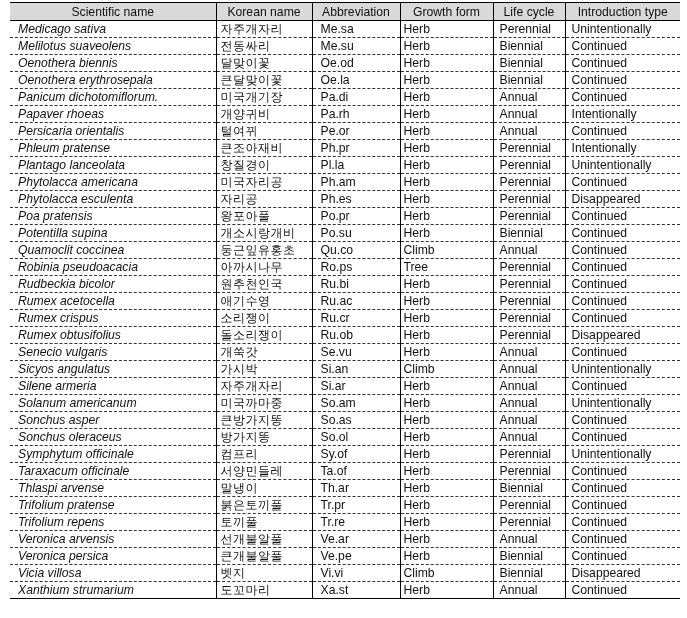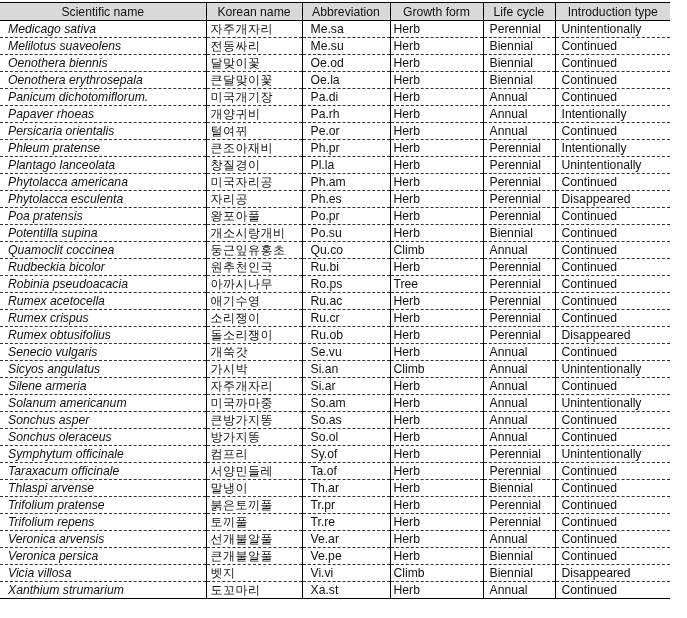--- a/index.html
+++ b/index.html
@@ -1,19 +1,19 @@
 <!DOCTYPE html>
 <html><head>
 <meta charset="utf-8">
 <style>
   html, body { margin: 0; padding: 0; background: #ffffff; }
   body { width: 687px; height: 618px; position: relative; overflow: hidden;
          font-family: "Liberation Sans", "DejaVu Sans", sans-serif; color: #111; }
   table.species {
-    position: absolute; left: 0; top: 2px;
+    position: absolute; left: 10px; top: 2px;
     border-collapse: collapse; table-layout: fixed;
     width: 670px; font-size: 12.2px;
   }
   table.species col.c0 { width: 206px; }
   table.species col.c1 { width: 96px; }
   table.species col.c2 { width: 88px; }
   table.species col.c3 { width: 93px; }
   table.species col.c4 { width: 72px; }
   table.species col.c5 { width: 115px; }
   thead tr { background: #d9d9d9; height: 18px; }
@@ -166,36 +166,36 @@
       </tr>
       <tr>
         <td class="sci">Quamoclit coccinea</td>
         <td class="kor">둥근잎유홍초</td>
         <td class="abbr">Qu.co</td>
         <td class="growth">Climb</td>
         <td class="life">Annual</td>
         <td class="intro">Continued</td>
       </tr>
       <tr>
-        <td class="sci">Rudbeckia bicolor</td>
-        <td class="kor">원추천인국</td>
-        <td class="abbr">Ru.bi</td>
-        <td class="growth">Herb</td>
-        <td class="life">Perennial</td>
-        <td class="intro">Continued</td>
-      </tr>
-      <tr>
         <td class="sci">Robinia pseudoacacia</td>
         <td class="kor">아까시나무</td>
         <td class="abbr">Ro.ps</td>
         <td class="growth">Tree</td>
         <td class="life">Perennial</td>
         <td class="intro">Continued</td>
       </tr>
       <tr>
+        <td class="sci">Rudbeckia bicolor</td>
+        <td class="kor">원추천인국</td>
+        <td class="abbr">Ru.bi</td>
+        <td class="growth">Herb</td>
+        <td class="life">Perennial</td>
+        <td class="intro">Continued</td>
+      </tr>
+      <tr>
         <td class="sci">Rumex acetocella</td>
         <td class="kor">애기수영</td>
         <td class="abbr">Ru.ac</td>
         <td class="growth">Herb</td>
         <td class="life">Perennial</td>
         <td class="intro">Continued</td>
       </tr>
       <tr>
         <td class="sci">Rumex crispus</td>
         <td class="kor">소리쟁이</td>

